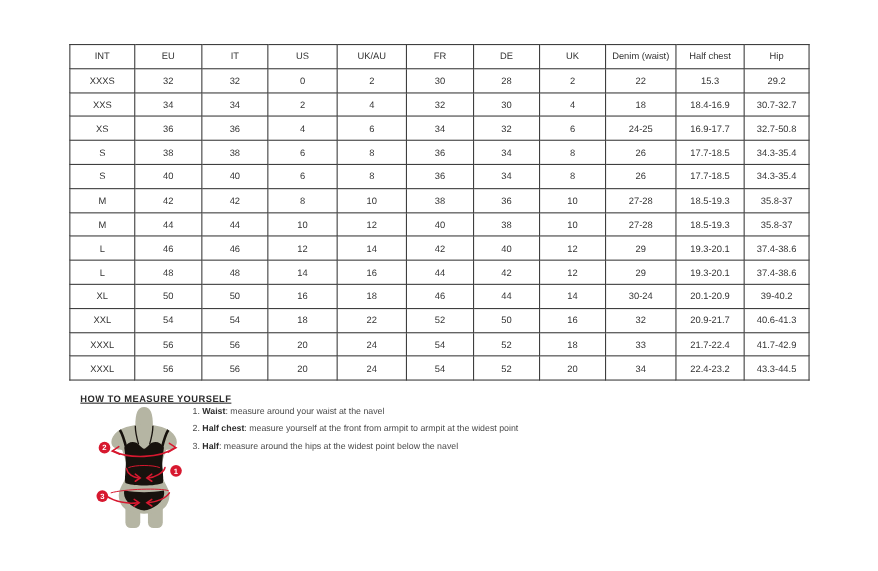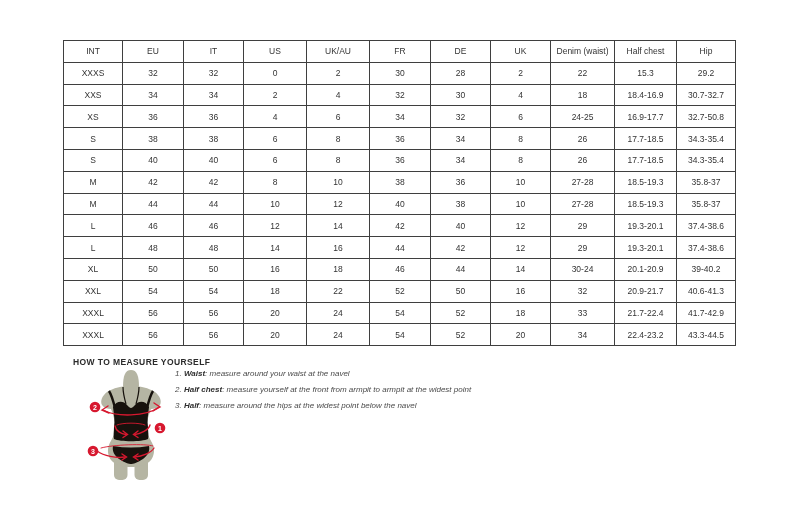--- a/index.html
+++ b/index.html
@@ -34,34 +34,34 @@
   }
 
   
   .measure-title {
     position: absolute; left: 65px; top: 349px;
     margin: 8px;
     font-size: 8.5px;
     font-weight: bold;
     letter-spacing: 0.4px;
     color: #2b2b2b;
+    text-decoration: underline;
   }
   ol.instructions {
     position: absolute; left: 175px; top: 369px;
     margin: 0; padding: 0;
     list-style: none;
     font-size: 8px;
     color: #4a4a4a;
     width: 340px;
   }
   ol.instructions li {
     margin: 0 0 6.8px 0;
     line-height: 9.4px;
     white-space: nowrap;
-    font-style: italic;
   }
   ol.instructions li b { color: #2f2f2f; }
 
   .figure {
     position: absolute; left: 80px; top: 370px;
     width: 100px; height: 112px;
   }
   .figure svg { display: block; width: 100%; height: 100%; }
   .marker-num {
     font-family: "Liberation Sans", sans-serif;

